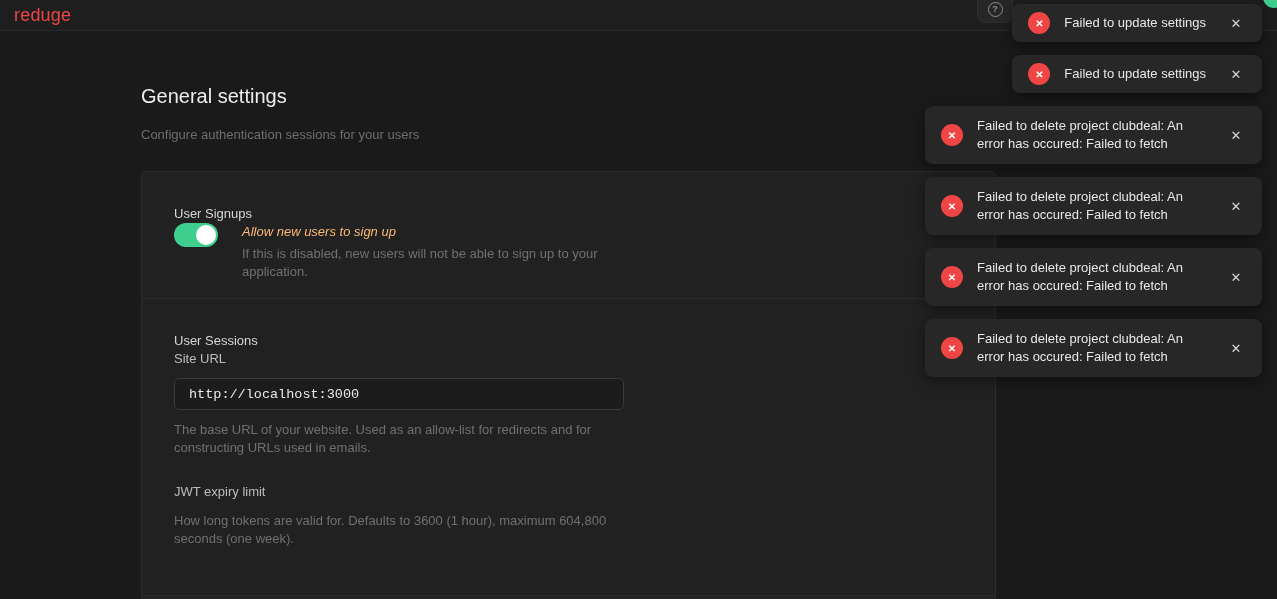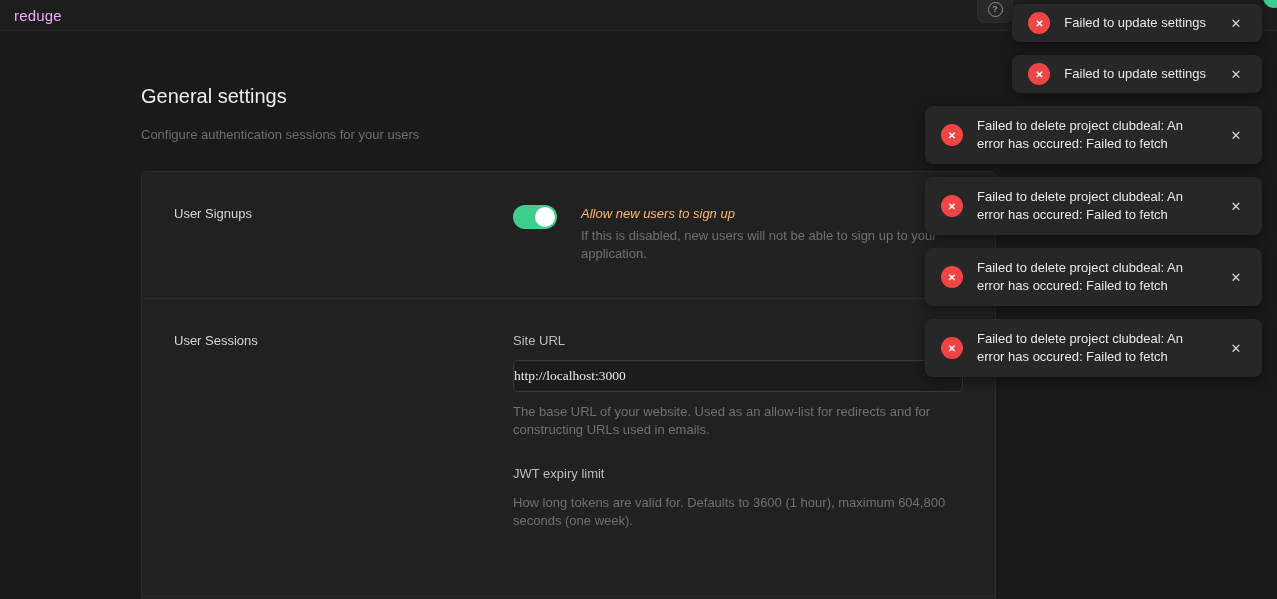--- a/index.html
+++ b/index.html
@@ -2,56 +2,56 @@
 <html><head>
 <meta charset="utf-8">
 <style>
   * { margin:0; padding:0; box-sizing:border-box; }
   html,body { width:1277px; height:599px; overflow:hidden; background:#1a1a1a;
               font-family:"Liberation Sans", sans-serif; }
 
   
   .topbar { position:relative; height:31px; background:#1e1e1e; border-bottom:1px solid #282828;
             display:flex; align-items:center; padding:0 14px; z-index:5; }
-  .brand { font-size:15px; color:#f0abfc; letter-spacing:.2px; cursor:pointer; }
+  .brand { font-size:18px; color:#ef4444; letter-spacing:.2px; cursor:pointer; }
   .help-btn { position:absolute; left:977px; top:-9px; width:36px; height:32px; background:#272727;
               border:1px solid #2e2e2e; border-radius:7px; display:flex; align-items:flex-end;
               justify-content:center; padding-bottom:5px; cursor:pointer; }
   .q-icon { width:15px; height:15px; border:1.5px solid #8d8d8d; border-radius:50%; color:#8d8d8d;
             font-size:9px; line-height:12px; text-align:center; font-weight:bold; }
   .avatar { position:fixed; top:-14px; right:-8px; width:22px; height:22px; border-radius:50%;
             background:#3ecf8e; z-index:6; cursor:pointer; }
 
   
   .content { margin-left:141px; width:855px; }
   .page-title { margin-top:51px; font-size:20px; line-height:28px; color:#ededed; font-weight:400; }
   .page-subtitle { margin-top:16px; font-size:13px; line-height:18px; color:#6e6e6e; }
 
   .card { margin-top:27px; background:#212121; border:1px solid #2c2c2c; border-radius:5px;
           height:520px; }
-  .section { display:flex; padding:33px 0 0 32px; }
+  .section { display:flex; padding:33px 0 0 32px;flex-direction:column; }
   .section.first { height:127px; border-bottom:1px solid #2c2c2c; }
   .section.second { height:285px; }
   .label-col { width:339px; flex:none; font-size:13px; color:#d6d6d6; line-height:18px; }
   .fields-col { width:450px; flex:none; }
 
   .toggle-row { display:flex; gap:24px; }
   .toggle { width:44px; height:24px; border-radius:12px; background:#3ecf8e; position:relative;
             flex:none; cursor:pointer; }
   .toggle .knob { position:absolute; top:2px; left:22px; width:20px; height:20px; border-radius:50%;
                   background:#ffffff; }
   .toggle-label { font-size:13px; line-height:18px; color:#fdba74;font-style:italic; }
   .toggle-desc { margin-top:4px; font-size:13px; line-height:18px; color:#707070; width:382px; }
 
   .field + .field { margin-top:26px; }
   .field-label { font-size:13px; line-height:18px; color:#bdbdbd; margin-bottom:10px; }
   .input-wrap { position:relative; }
   .text-input { width:450px; height:32px; background:#1c1c1c; border:1px solid #3a3a3a;
-                border-radius:5px; color:#eaeaea; font-size:13.5px; padding:0 0;
-                font-family:Liberation Serif, serif; outline:none; }
+                border-radius:5px; color:#eaeaea; font-size:13.5px; padding:0 14px;
+                font-family:Liberation Mono, monospace; outline:none; }
   .input-suffix { position:absolute; right:14px; top:0; height:32px; display:flex; align-items:center;
                   font-size:13px; color:#6b6b6b; pointer-events:none; }
   .field-desc { margin-top:11px; font-size:13px; line-height:18px; color:#707070; width:450px; }
 
   .card-footer { border-top:1px solid #2c2c2c; background:#242424; height:64px;
                  border-radius:0 0 5px 5px; margin-top:11px; }
 
   
   .toast-stack { position:fixed; top:4px; right:15px; display:flex; flex-direction:column;
                  align-items:flex-end; gap:13px; z-index:20; }

